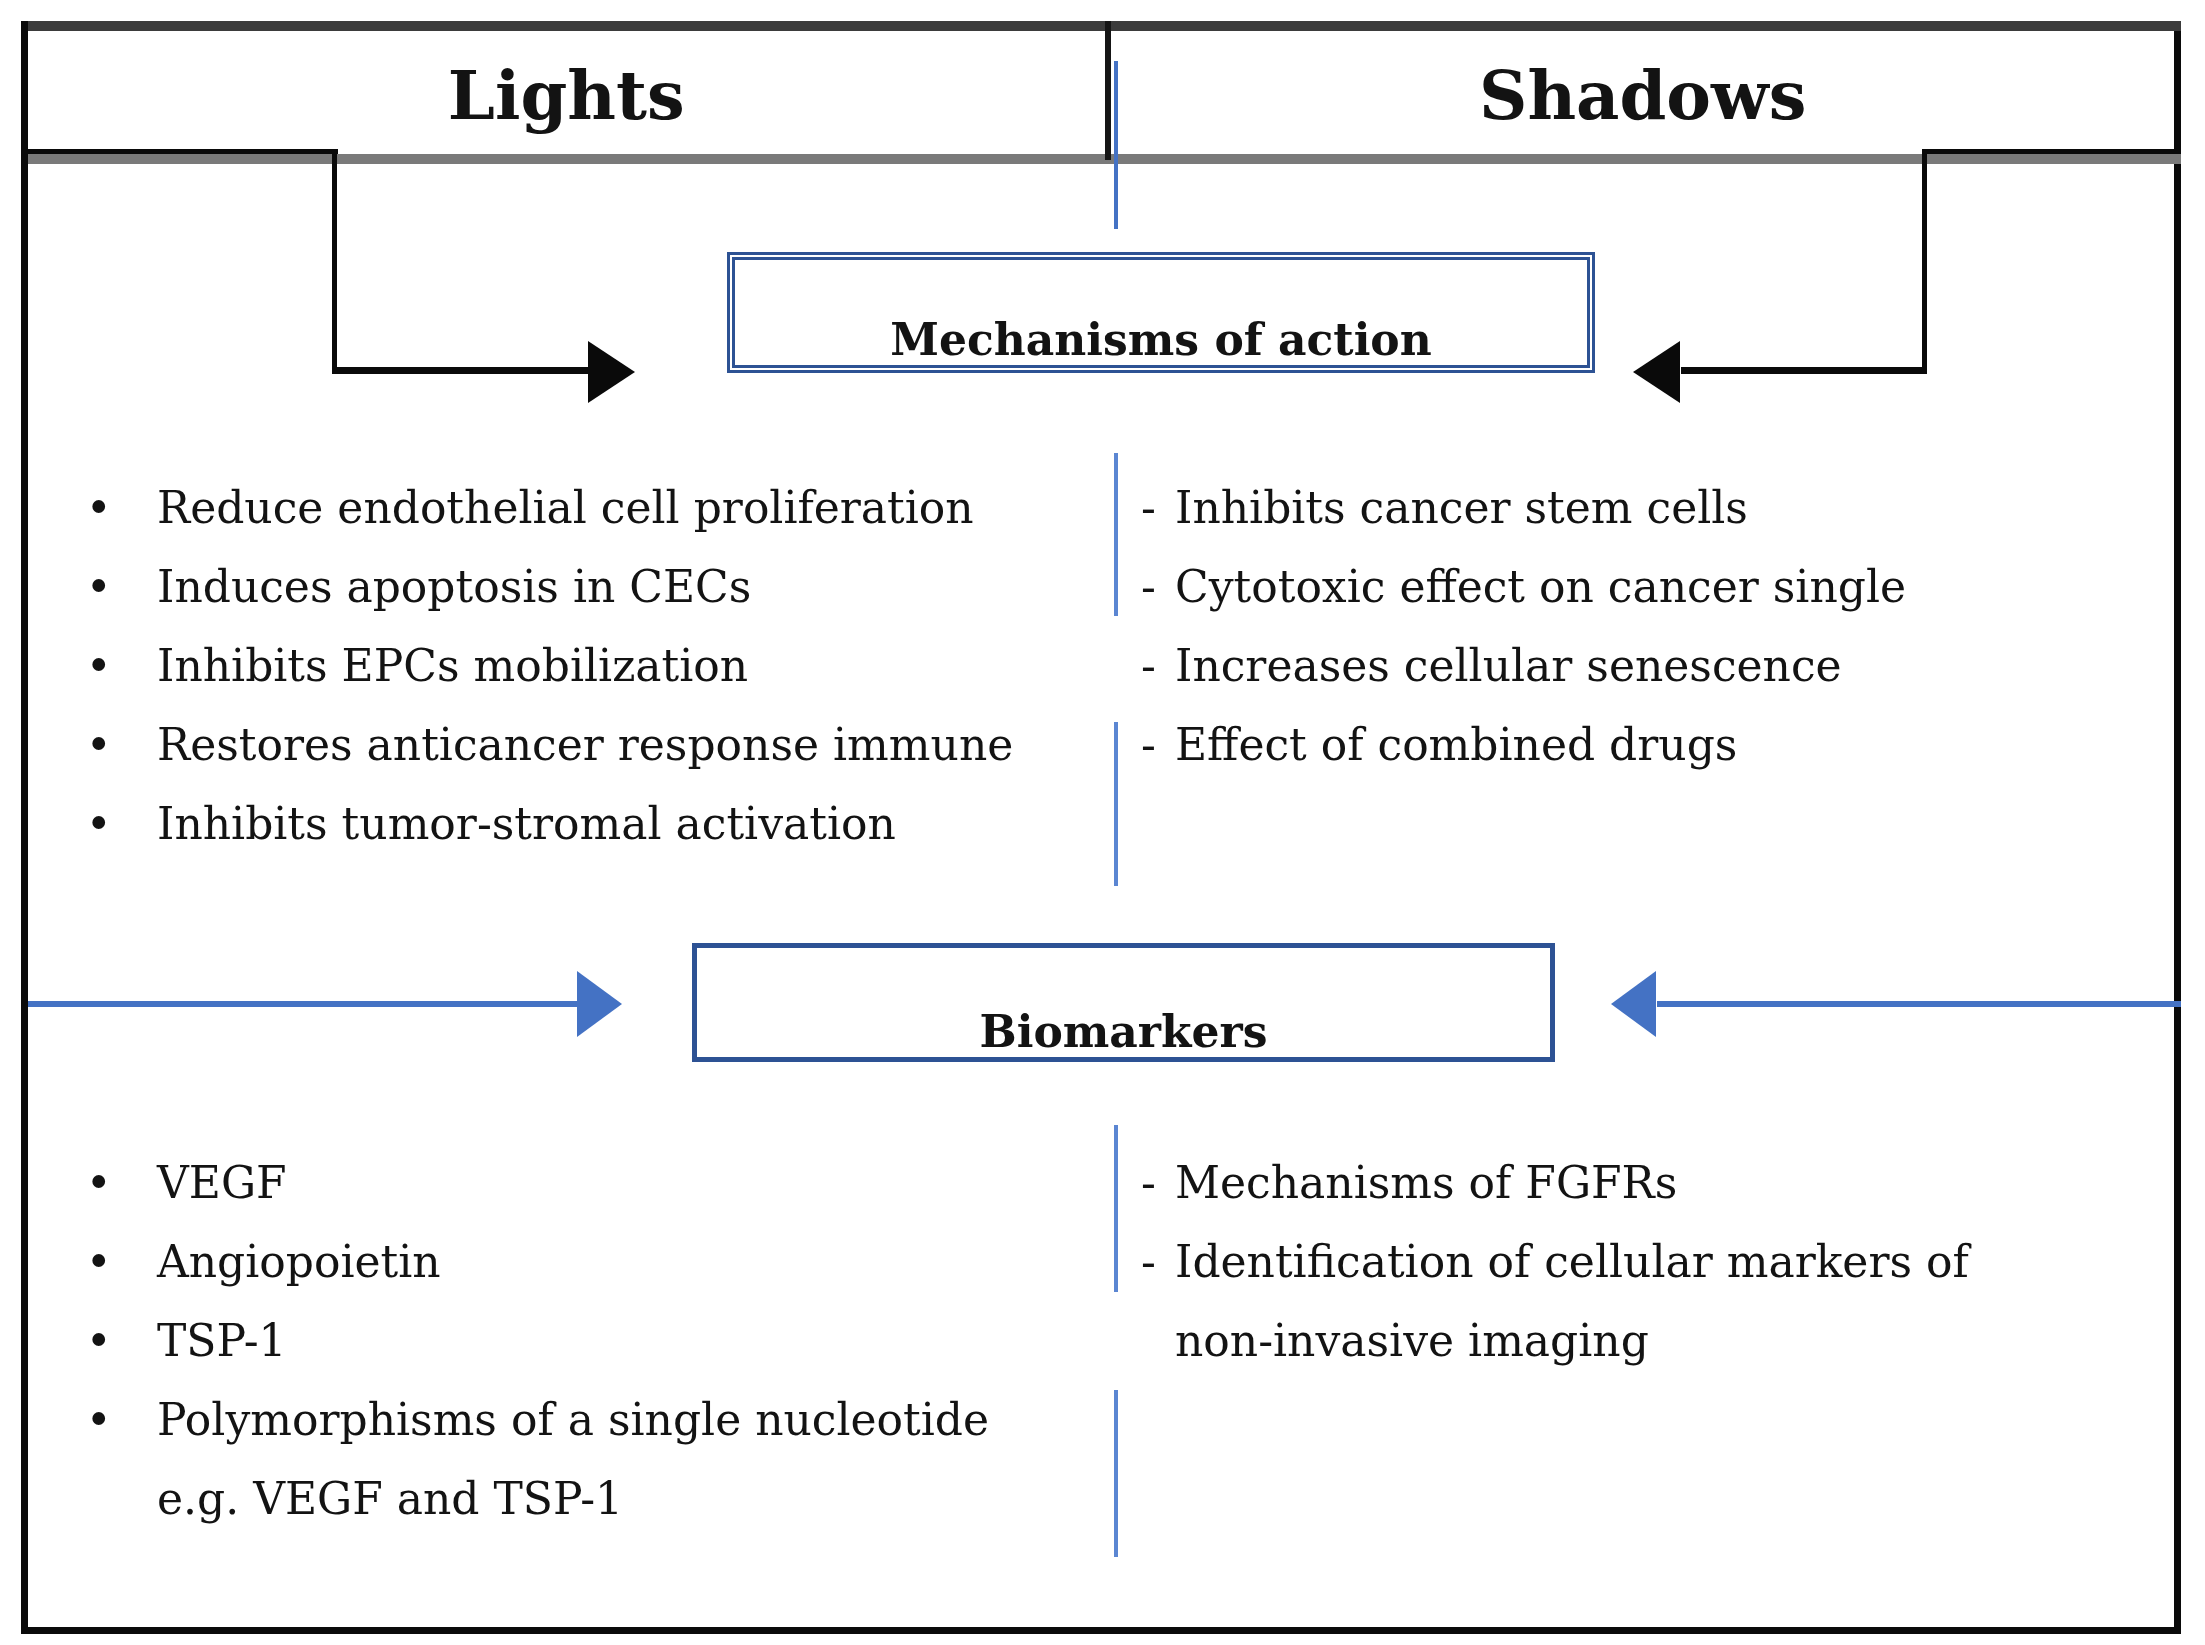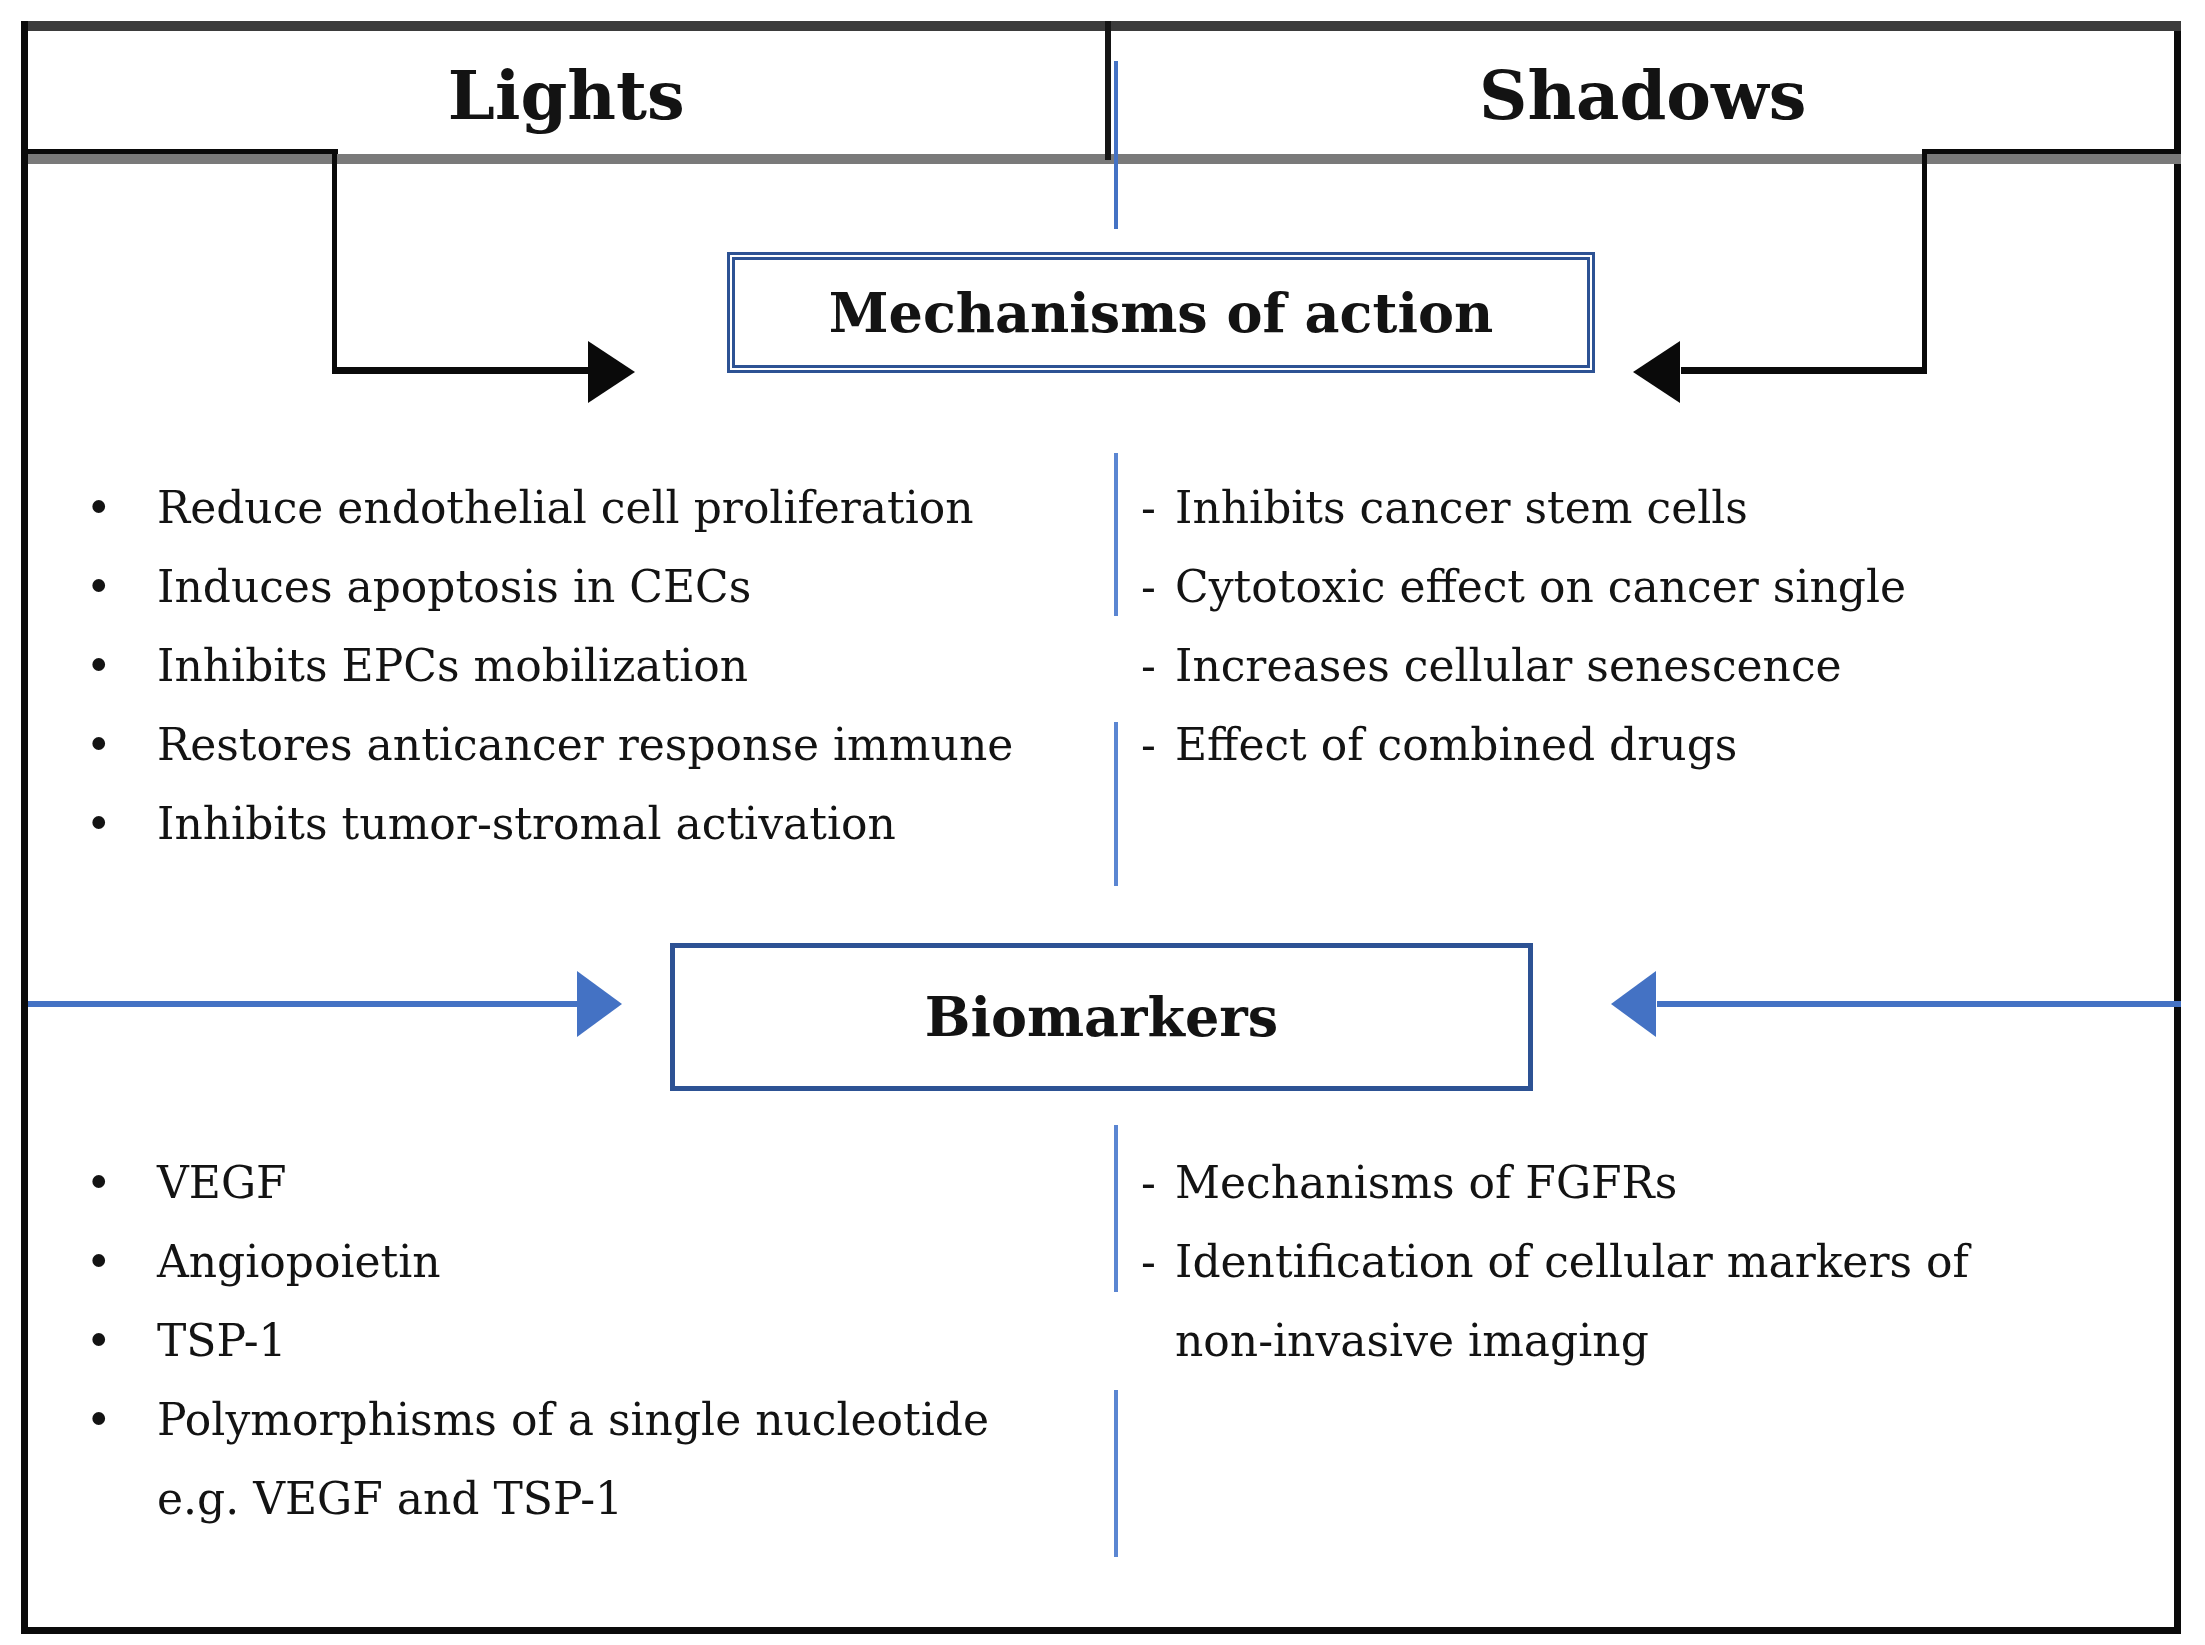--- a/index.html
+++ b/index.html
@@ -25,24 +25,24 @@
           border-bottom:10.2px solid var(--header_bottom_band);
           display:flex;}
   .hcell{flex:1 1 50%;display:flex;align-items:center;justify-content:center;
          font-size:67px;font-weight:bold;padding-top:7.3px;}
   .hdiv{position:absolute;left:1105px;top:20.5px;width:5.8px;height:139px;background:#151515;}
 
   
   .center-line-top{position:absolute;left:1114px;top:61px;width:3.7px;height:168px;background:var(--arrow_blue);}
 
   
-  .tbox{position:absolute;display:flex;align-items:center;justify-content:center;
-        font-size:54px;font-weight:bold;background:#ffffff;}
+  .tbox{position:absolute;display:flex;align-items:flex-end;justify-content:center;
+        font-size:44px;font-weight:bold;background:#ffffff;}
   .mech-box{left:727px;top:252px;width:868px;height:121px;border:8px double var(--box_border);}
-  .bio-box{left:670px;top:943px;width:863px;height:148px;border:5.8px solid var(--box_border);}
+  .bio-box{left:692px;top:943px;width:863px;height:119px;border:5.8px solid var(--box_border);}
 
   
   .seg{position:absolute;background:var(--connector_black);}
   .bk-l-top{left:28px;top:149px;width:310px;height:5.1px;}
   .bk-l-vert{left:332px;top:149px;width:5.1px;height:225px;}
   .bk-l-horiz{left:332px;top:367px;width:256px;height:6.6px;}
   .bk-r-top{left:1924px;top:149px;width:256px;height:5.1px;}
   .bk-r-vert{left:1922px;top:149px;width:5.1px;height:225px;}
   .bk-r-horiz{left:1681px;top:367px;width:246px;height:6.6px;}
   .head-right-black{position:absolute;left:588px;top:341px;width:0;height:0;

